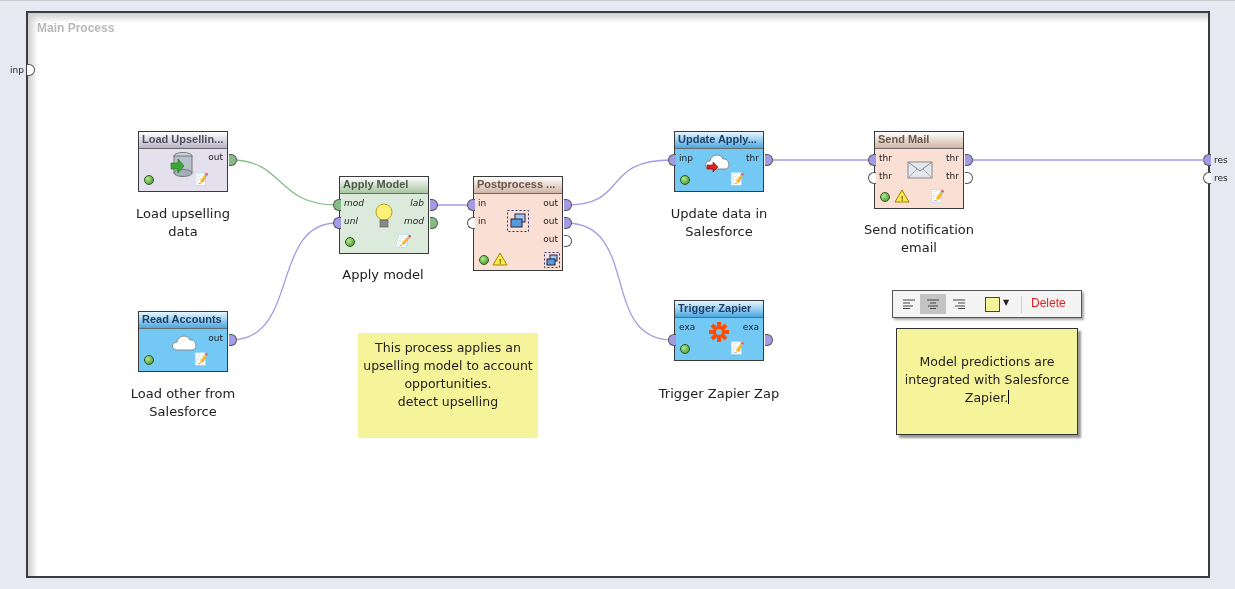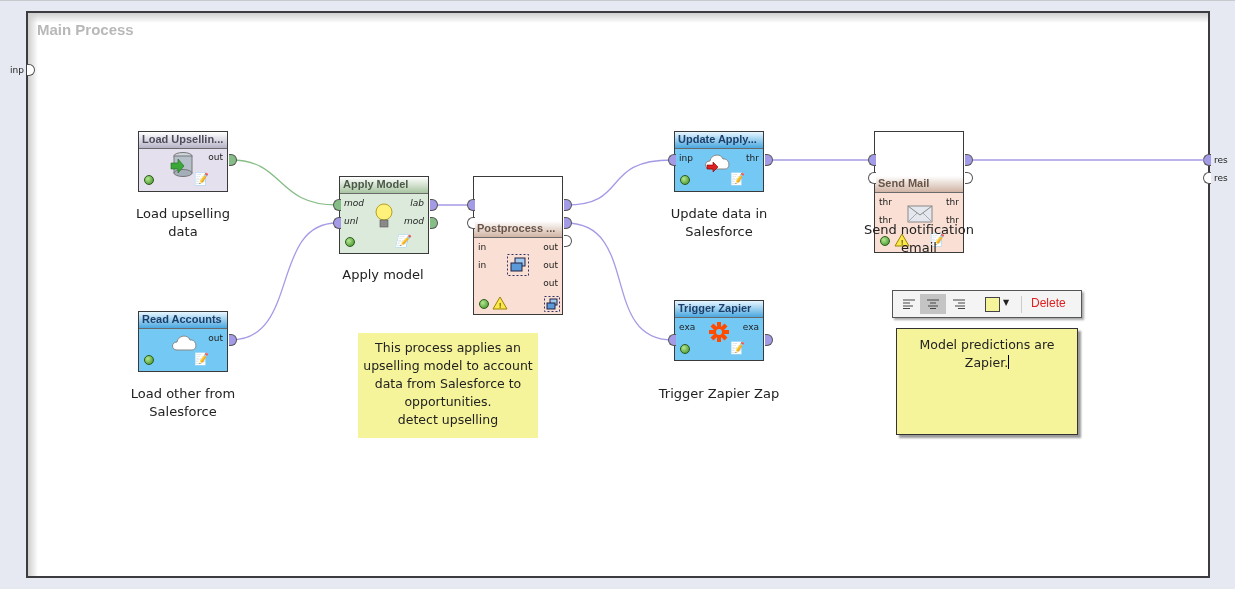--- a/index.html
+++ b/index.html
@@ -17,38 +17,38 @@
   }
   .canvas::before {
     content: ""; position: absolute; left: 0; top: 0; width: 100%; height: 10px;
     background: linear-gradient(#cfcfcf, rgba(255,255,255,0));
   }
   .canvas::after {
     content: ""; position: absolute; left: 0; top: 0; width: 10px; height: 100%;
     background: linear-gradient(90deg, #cfcfcf, rgba(255,255,255,0));
   }
   .process-title {
-    position: absolute; left: 37px; top: 21px; font-size: 15px; font-weight: bold;
+    position: absolute; left: 37px; top: 21px; font-size: 12px; font-weight: bold;
     color: #b8b8b8; font-family: "Liberation Sans", sans-serif;
   }
   svg.wires { position: absolute; left: 0; top: 0; width: 1235px; height: 589px; pointer-events: none; }
   .op {
     position: absolute; width: 90px; border: 1px solid #3a3a3a;
     font-family: "Liberation Sans", sans-serif;
   }
   .op .hdr {
     height: 17px; font-size: 11px; font-weight: bold; padding: 1px 3px;
     white-space: nowrap; overflow: hidden; border-bottom: 1px solid #6a6a6a;
   }
   .op .body { position: relative; height: 42px; }
   .op.purple .hdr { background: linear-gradient(#ffffff, #b8b4c8); color: #4c4c5c; }
   .op.purple .body { background: #e4e0ee; }
   .op.green .hdr { background: linear-gradient(#ffffff, #a8c4a0); color: #4a5a48; }
   .op.green .body { background: #dbeadb; font-style: italic; }
-  .op.peach .hdr { background: linear-gradient(#ffffff, #d0b4a4); color: #6a5448; margin-top: 44px; }
+  .op.peach .hdr { background: linear-gradient(#ffffff, #d0b4a4); color: #6a5448; }
   .op.peach .body { background: #fae0d4; }
   .op.blue .hdr { background: linear-gradient(#e8f6ff, #4aa8e0); color: #1e3e6a; }
   .op.blue .body { background: #74c8f4; }
   .port-label { position: absolute; font-size: 9px; color: #222; font-family: "DejaVu Sans", sans-serif; }
   .status-dot {
     position: absolute; width: 10px; height: 10px; border-radius: 50%;
     background: radial-gradient(circle at 35% 35%, #b4e890, #3a8a22);
     border: 1px solid #2a5a1a;
   }
   .note-icon {
@@ -273,21 +273,20 @@
 </div>
 <div class="port left" style="left:668px; top:334px; background:#a49be6;"></div>
 <div class="port right" style="left:765px; top:334px; background:#a49be6;"></div>
 <div class="op-caption" style="left:644px; top:385px; width:150px;">
   <div>Trigger Zapier Zap</div>
 </div>
 
 <div class="sticky" style="left:358px; top:333px; width:180px; height:105px; padding-top:6px;">
   <div>This process applies an</div>
   <div>upselling model to account</div>
-  <div>data from Salesforce to</div>
   <div>opportunities.</div>
   <div>detect upselling</div>
 </div>
 
 <div class="toolbar">
   <div class="tb-btn" style="left:3px;">
     <svg class="tb-lines" viewBox="0 0 14 10">
       <path d="M1,1 H13 M1,4 H8 M1,7 H11 M1,9.5 H8" stroke="#444" stroke-width="1"></path>
     </svg>
   </div>
@@ -300,16 +299,17 @@
     <svg class="tb-lines" viewBox="0 0 14 10">
       <path d="M1,1 H13 M6,4 H13 M3,7 H13 M6,9.5 H13" stroke="#444" stroke-width="1"></path>
     </svg>
   </div>
   <div class="color-swatch"></div>
   <span class="dd-arrow">▼</span>
   <div class="tb-sep"></div>
   <span class="delete-btn">Delete</span>
 </div>
 
-<div class="sticky" style="left:896px; top:328px; width:182px; height:107px; padding-top:7px; border:1px solid #333; box-shadow:3px 3px 2px #999;">
+<div class="sticky" style="left:896px; top:328px; width:182px; height:107px; padding-top:24px; border:1px solid #333; box-shadow:3px 3px 2px #999;">
   <div>Model predictions are</div>
+  <div>integrated with Salesforce</div>
   <div><span>Zapier.</span><span class="caret"></span></div>
 </div>
 
 </body></html>

